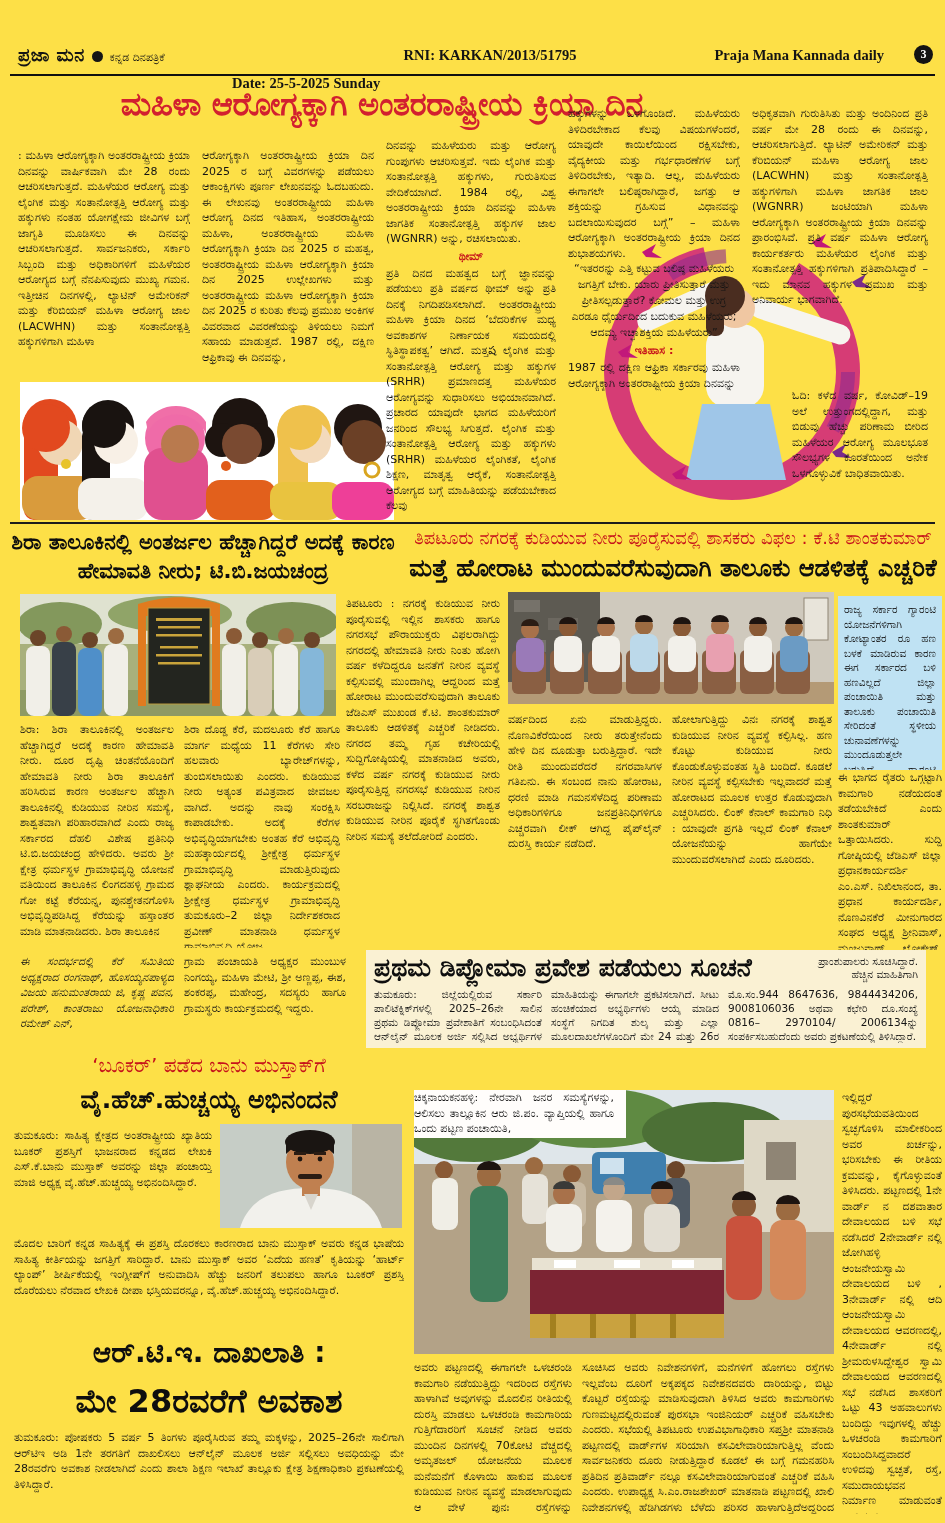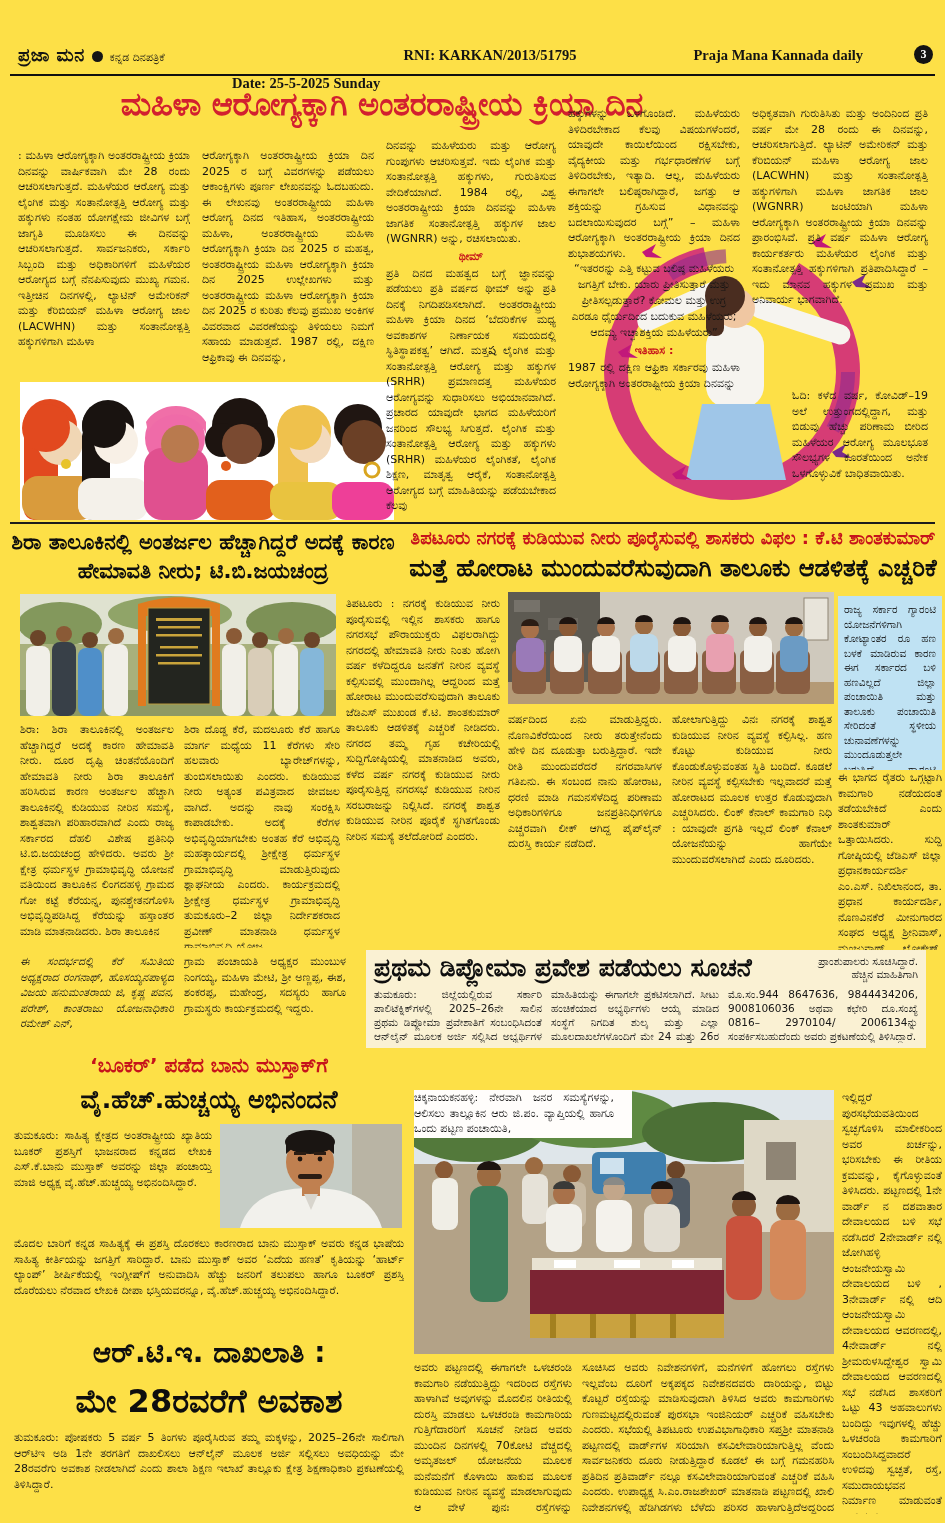--- a/index.html
+++ b/index.html
@@ -1,20 +1,20 @@
 <!DOCTYPE html>
 <html lang="kn"><head>
 <meta charset="utf-8">
 <style>
   html,body{margin:0;padding:0;background:#e9e7e2;}
   #page{position:relative;width:945px;height:1523px;margin:0 auto;background:#fde047;overflow:hidden;
         font-family:"DejaVu Sans","Liberation Sans",sans-serif;color:#141414;}
   .abs{position:absolute;}
   .bodytext{font-size:11px;line-height:15.5px;text-align:justify;overflow:hidden;}
-  .redhead{color:#c6131b;font-weight:bold;}
+  .redhead{color:#c6131b;font-weight:normal;}
   .center{text-align:center;}
   
   .mast{position:absolute;left:10px;top:40px;width:925px;height:34px;border-bottom:2.5px solid #101010;}
   .mast .en{font-family:"Liberation Serif","DejaVu Serif",serif;font-weight:bold;font-size:14.5px;}
   .logo-wrap{position:absolute;left:8px;top:4px;display:flex;align-items:baseline;gap:7px;}
   .logo-kn{font-size:18px;font-weight:bold;letter-spacing:.5px;}
   .logo-emblem{width:11px;height:11px;border-radius:50%;background:#151515;display:inline-block;position:relative;top:1px;}
   .logo-tag{font-size:11px;}
   .page-badge{position:absolute;right:2px;top:5px;width:19px;height:19px;border-radius:50%;background:#131313;color:#fff;
               font-weight:bold;font-size:12px;line-height:19px;text-align:center;font-family:"Liberation Serif",serif;}
@@ -36,21 +36,21 @@
 <div id="page">
 
   <div class="mast">
     <div class="logo-wrap">
       <span class="logo-kn">ಪ್ರಜಾ ಮನ</span>
       <span class="logo-emblem"></span>
       <span class="logo-tag">ಕನ್ನಡ ದಿನಪತ್ರಿಕೆ</span>
     </div>
     <div class="abs en" style="left:222px;top:7px;margin-top:28px;">Date: 25-5-2025 Sunday</div>
     <div class="abs en" style="left:330px;top:7px;width:300px;text-align:center;">RNI: KARKAN/2013/51795</div>
-    <div class="abs en" style="right:72px;top:7px;">Praja Mana Kannada daily</div>
+    <div class="abs en" style="right:51px;top:7px;">Praja Mana Kannada daily</div>
     <div class="page-badge">3</div>
   </div>
 
   <div class="abs h-main" style="left:18px;top:84px;width:625px;text-align:right;">ಮಹಿಳಾ ಆರೋಗ್ಯಕ್ಕಾಗಿ ಅಂತರರಾಷ್ಟ್ರೀಯ ಕ್ರಿಯಾ ದಿನ</div>
 
   <div class="abs bodytext" style="left:18px;top:148px;width:172px;height:232px;">: ಮಹಿಳಾ ಆರೋಗ್ಯಕ್ಕಾಗಿ ಅಂತರರಾಷ್ಟ್ರೀಯ ಕ್ರಿಯಾ ದಿನವನ್ನು ವಾರ್ಷಿಕವಾಗಿ ಮೇ 28 ರಂದು ಆಚರಿಸಲಾಗುತ್ತದೆ. ಮಹಿಳೆಯರ ಆರೋಗ್ಯ ಮತ್ತು ಲೈಂಗಿಕ ಮತ್ತು ಸಂತಾನೋತ್ಪತ್ತಿ ಆರೋಗ್ಯ ಮತ್ತು ಹಕ್ಕುಗಳು ನಂತಹ ಯೋಗಕ್ಷೇಮ ಜೀವಿಗಳ ಬಗ್ಗೆ ಜಾಗೃತಿ ಮೂಡಿಸಲು ಈ ದಿನವನ್ನು ಆಚರಿಸಲಾಗುತ್ತದೆ. ಸಾರ್ವಜನಿಕರು, ಸರ್ಕಾರಿ ಸಿಬ್ಬಂದಿ ಮತ್ತು ಅಧಿಕಾರಿಗಳಿಗೆ ಮಹಿಳೆಯರ ಆರೋಗ್ಯದ ಬಗ್ಗೆ ನೆನಪಿಸುವುದು ಮುಖ್ಯ ಗಮನ. ಇತ್ತೀಚಿನ ದಿನಗಳಲ್ಲಿ, ಲ್ಯಾಟಿನ್ ಅಮೇರಿಕನ್ ಮತ್ತು ಕೆರಿಬಿಯನ್ ಮಹಿಳಾ ಆರೋಗ್ಯ ಜಾಲ (LACWHN) ಮತ್ತು ಸಂತಾನೋತ್ಪತ್ತಿ ಹಕ್ಕುಗಳಿಗಾಗಿ ಮಹಿಳಾ</div>
   <div class="abs bodytext" style="left:202px;top:148px;width:172px;height:232px;">ಆರೋಗ್ಯಕ್ಕಾಗಿ ಅಂತರರಾಷ್ಟ್ರೀಯ ಕ್ರಿಯಾ ದಿನ 2025 ರ ಬಗ್ಗೆ ವಿವರಗಳನ್ನು ಪಡೆಯಲು ಆಕಾಂಕ್ಷಿಗಳು ಪೂರ್ಣ ಲೇಖನವನ್ನು ಓದಬಹುದು. ಈ ಲೇಖನವು ಅಂತರರಾಷ್ಟ್ರೀಯ ಮಹಿಳಾ ಆರೋಗ್ಯ ದಿನದ ಇತಿಹಾಸ, ಅಂತರರಾಷ್ಟ್ರೀಯ ಮಹಿಳಾ, ಅಂತರರಾಷ್ಟ್ರೀಯ ಮಹಿಳಾ ಆರೋಗ್ಯಕ್ಕಾಗಿ ಕ್ರಿಯಾ ದಿನ 2025 ರ ಮಹತ್ವ, ಅಂತರರಾಷ್ಟ್ರೀಯ ಮಹಿಳಾ ಆರೋಗ್ಯಕ್ಕಾಗಿ ಕ್ರಿಯಾ ದಿನ 2025 ಉಲ್ಲೇಖಗಳು ಮತ್ತು ಅಂತರರಾಷ್ಟ್ರೀಯ ಮಹಿಳಾ ಆರೋಗ್ಯಕ್ಕಾಗಿ ಕ್ರಿಯಾ ದಿನ 2025 ರ ಕುರಿತು ಕೆಲವು ಪ್ರಮುಖ ಅಂಕಿಗಳ ವಿವರವಾದ ವಿವರಣೆಯನ್ನು ತಿಳಿಯಲು ನಿಮಗೆ ಸಹಾಯ ಮಾಡುತ್ತದೆ. 1987 ರಲ್ಲಿ, ದಕ್ಷಿಣ ಆಫ್ರಿಕಾವು ಈ ದಿನವನ್ನು,</div>
 
   <div class="abs" style="left:386px;top:138px;width:170px;height:374px;overflow:hidden;z-index:2;">
     <div class="bodytext">ದಿನವನ್ನು ಮಹಿಳೆಯರು ಮತ್ತು ಆರೋಗ್ಯ ಗುಂಪುಗಳು ಆಚರಿಸುತ್ತವೆ. ಇದು ಲೈಂಗಿಕ ಮತ್ತು ಸಂತಾನೋತ್ಪತ್ತಿ ಹಕ್ಕುಗಳು, ಗುರುತಿಸುವ ವೇದಿಕೆಯಾಗಿದೆ. 1984 ರಲ್ಲಿ, ವಿಶ್ವ ಅಂತರರಾಷ್ಟ್ರೀಯ ಕ್ರಿಯಾ ದಿನವನ್ನು ಮಹಿಳಾ ಜಾಗತಿಕ ಸಂತಾನೋತ್ಪತ್ತಿ ಹಕ್ಕುಗಳ ಜಾಲ (WGNRR) ಅನ್ನು, ರಚಿಸಲಾಯಿತು.</div>
@@ -323,19 +323,19 @@
         <rect x="256" y="224" width="6" height="24" fill="#a3801f"></rect>
       <circle cx="330" cy="116" r="12" fill="#8a5a36"></circle>
         <path d="M318,110 a12,9 0 0 1 24,0" fill="#1d1410"></path>
       <rect x="312" y="126" width="36" height="84" rx="12" fill="#c9523d"></rect>
       <circle cx="374" cy="120" r="12" fill="#9c6b41"></circle>
         <path d="M362,114 a12,9 0 0 1 24,0" fill="#1d1410"></path>
       <rect x="356" y="130" width="36" height="80" rx="12" fill="#d4895a"></rect>
     </svg>
   </div>
 
-  <div class="abs bodytext" style="left:414px;top:1090px;width:200px;height:48px;background:#fffdfb;padding-right:18px;">ಚಿಕ್ಕನಾಯಕನಹಳ್ಳಿ: ನೇರವಾಗಿ ಜನರ ಸಮಸ್ಯೆಗಳನ್ನು, ಆಲಿಸಲು ತಾಲ್ಲೂಕಿನ ಆರು ಜಿ.ಪಂ. ವ್ಯಾಪ್ತಿಯಲ್ಲಿ ಹಾಗೂ ಒಂದು ಪಟ್ಟಣ ಪಂಚಾಯಿತಿ,</div>
+  <div class="abs bodytext" style="left:414px;top:1090px;width:200px;height:48px;background:#fffdfb;padding-right:12px;">ಚಿಕ್ಕನಾಯಕನಹಳ್ಳಿ: ನೇರವಾಗಿ ಜನರ ಸಮಸ್ಯೆಗಳನ್ನು, ಆಲಿಸಲು ತಾಲ್ಲೂಕಿನ ಆರು ಜಿ.ಪಂ. ವ್ಯಾಪ್ತಿಯಲ್ಲಿ ಹಾಗೂ ಒಂದು ಪಟ್ಟಣ ಪಂಚಾಯಿತಿ,</div>
 
   <div class="abs bodytext" style="left:414px;top:1360px;width:158px;height:154px;">ಅವರು ಪಟ್ಟಣದಲ್ಲಿ ಈಗಾಗಲೇ ಒಳಚರಂಡಿ ಕಾಮಗಾರಿ ನಡೆಯುತ್ತಿದ್ದು ಇದರಿಂದ ರಸ್ತೆಗಳು ಹಾಳಾಗಿವೆ ಅವುಗಳನ್ನು ಮೊದಲಿನ ರೀತಿಯಲ್ಲಿ ದುರಸ್ತಿ ಮಾಡಲು ಒಳಚರಂಡಿ ಕಾಮಗಾರಿಯ ಗುತ್ತಿಗೆದಾರರಿಗೆ ಸೂಚನೆ ನೀಡಿದ ಅವರು ಮುಂದಿನ ದಿನಗಳಲ್ಲಿ 70ಕೋಟಿ ವೆಚ್ಚದಲ್ಲಿ ಅಮೃತಜಲ್ ಯೋಜನೆಯ ಮೂಲಕ ಮನೆಮನೆಗೆ ಕೊಳಾಯಿ ಹಾಕುವ ಮೂಲಕ ಕುಡಿಯುವ ನೀರಿನ ವ್ಯವಸ್ಥೆ ಮಾಡಲಾಗುವುದು ಆ ವೇಳೆ ಪುನಃ ರಸ್ತೆಗಳನ್ನು ಅಗೆಯುವಂತಾಗುತ್ತದೆ ಅದ್ದರಿಂದ ಈ ಕೆಲಸವು ಮುಗಿದ ಮೇಲೆ ಉತ್ತಮವಾದ ಗುಣಮಟ್ಟದ ಸಿಸಿ ರಸ್ತೆಗಳನ್ನು, ಮಾಡಲಾಗುವುದು</div>
   <div class="abs bodytext" style="left:582px;top:1360px;width:252px;height:154px;">ಸೂಚಿಸಿದ ಅವರು ನಿವೇಶನಗಳಿಗೆ, ಮನೆಗಳಿಗೆ ಹೋಗಲು ರಸ್ತೆಗಳು ಇಲ್ಲವೆಂಬ ದೂರಿಗೆ ಅಕ್ಕಪಕ್ಕದ ನಿವೇಶನದವರು ದಾರಿಯನ್ನು, ಬಿಟ್ಟು ಕೊಟ್ಟರೆ ರಸ್ತೆಯನ್ನು ಮಾಡಿಸುವುದಾಗಿ ತಿಳಿಸಿದ ಅವರು ಕಾಮಗಾರಿಗಳು ಗುಣಮಟ್ಟದಲ್ಲಿರುವಂತೆ ಪುರಸಭಾ ಇಂಜಿನಿಯರ್ ಎಚ್ಚರಿಕೆ ವಹಿಸಬೇಕು ಎಂದರು. ಸಭೆಯಲ್ಲಿ ತಿಪಟೂರು ಉಪವಿಭಾಗಾಧಿಕಾರಿ ಸಪ್ತಶ್ರೀ ಮಾತನಾಡಿ ಪಟ್ಟಣದಲ್ಲಿ ವಾರ್ಡ್‌ಗಳ ಸರಿಯಾಗಿ ಕಸವಿಲೇವಾರಿಯಾಗುತ್ತಿಲ್ಲ ವೆಂದು ಸಾರ್ವಜನಿಕರು ದೂರು ನೀಡುತ್ತಿದ್ದಾರೆ ಕೂಡಲೆ ಈ ಬಗ್ಗೆ ಗಮನಹರಿಸಿ ಪ್ರತಿದಿನ ಪ್ರತಿವಾರ್ಡ್ ನಲ್ಲೂ ಕಸವಿಲೇವಾರಿಯಾಗುವಂತೆ ಎಚ್ಚರಿಕೆ ವಹಿಸಿ ಎಂದರು. ಉಪಾಧ್ಯಕ್ಷ ಸಿ.ಎಂ.ರಾಜಶೇಖರ್ ಮಾತನಾಡಿ ಪಟ್ಟಣದಲ್ಲಿ ಖಾಲಿ ನಿವೇಶನಗಳಲ್ಲಿ ಹೆಡಿಗಿಡಗಳು ಬೆಳೆದು ಪರಿಸರ ಹಾಳಾಗುತ್ತಿದೆಅದ್ದರಿಂದ ಸಂಬಂದ ಪಟ್ಟ ನಿವೇಶನದ ಮಾಲೀಕರುಗಳಿಗೆ ನೋಟಿಸ್ ನೀಡಿ ಅವರೆ ಸ್ವಚ್ಛಗೊಳಿಸಿಕೊಳ್ಳ</div>
   <div class="abs bodytext" style="left:842px;top:1090px;width:100px;height:424px;">ಇಲ್ಲಿದ್ದರೆ ಪುರಸಭೆಯವತಿಯಿಂದ ಸ್ವಚ್ಛಗೊಳಿಸಿ ಮಾಲೀಕರಿಂದ ಅವರ ಖರ್ಚನ್ನು, ಭರಿಸಬೇಕು ಈ ರೀತಿಯ ಕ್ರಮವನ್ನು, ಕೈಗೊಳ್ಳುವಂತೆ ತಿಳಿಸಿದರು. ಪಟ್ಟಣದಲ್ಲಿ 1ನೇ ವಾರ್ಡ್ ನ ದಶವಾತಾರ ದೇವಾಲಯದ ಬಳಿ ಸಭೆ ನಡೆಸಿದರೆ 2ನೇವಾರ್ಡ್ ನಲ್ಲಿ ಜೋಗಿಹಳ್ಳಿ ಆಂಜನೇಯಸ್ವಾಮಿ ದೇವಾಲಯದ ಬಳಿ , 3ನೇವಾರ್ಡ್ ನಲ್ಲಿ ಆದಿ ಆಂಜನೇಯಸ್ವಾಮಿ ದೇವಾಲಯದ ಆವರಣದಲ್ಲಿ, 4ನೇವಾರ್ಡ್ ನಲ್ಲಿ ಶ್ರೀಮರುಳಸಿದ್ದೇಶ್ವರ ಸ್ವಾಮಿ ದೇವಾಲಯದ ಆವರಣದಲ್ಲಿ ಸಭೆ ನಡೆಸಿದ ಶಾಸಕರಿಗೆ ಒಟ್ಟು 43 ಅಹವಾಲುಗಳು ಬಂದಿದ್ದು ಇವುಗಳಲ್ಲಿ ಹೆಚ್ಚು ಒಳಚರಂಡಿ ಕಾಮಗಾರಿಗೆ ಸಂಬಂದಿಸಿದ್ದವಾದರೆ ಉಳಿದವು ಸ್ವಚ್ಛತೆ, ರಸ್ತೆ, ಸಮುದಾಯಭವನ ನಿರ್ಮಾಣ ಮಾಡುವಂತೆ ಬಂದಿರುವ ಅರ್ಜಿಗಳಾಗಿದ್ದವು. ಈ ಕಾರ್ಯಕ್ರಮದಲ್ಲಿ ಪುರಸಭಾ ಸ್ಥಾಯಿ ಸಮಿತಿ ಅಧ್ಯಕ್ಷ ಸಿ.ಡಿ.ಸುರೇಶ್, ಸೇರಿದಂತೆ</div>
 
 </div>
 
 </body></html>

